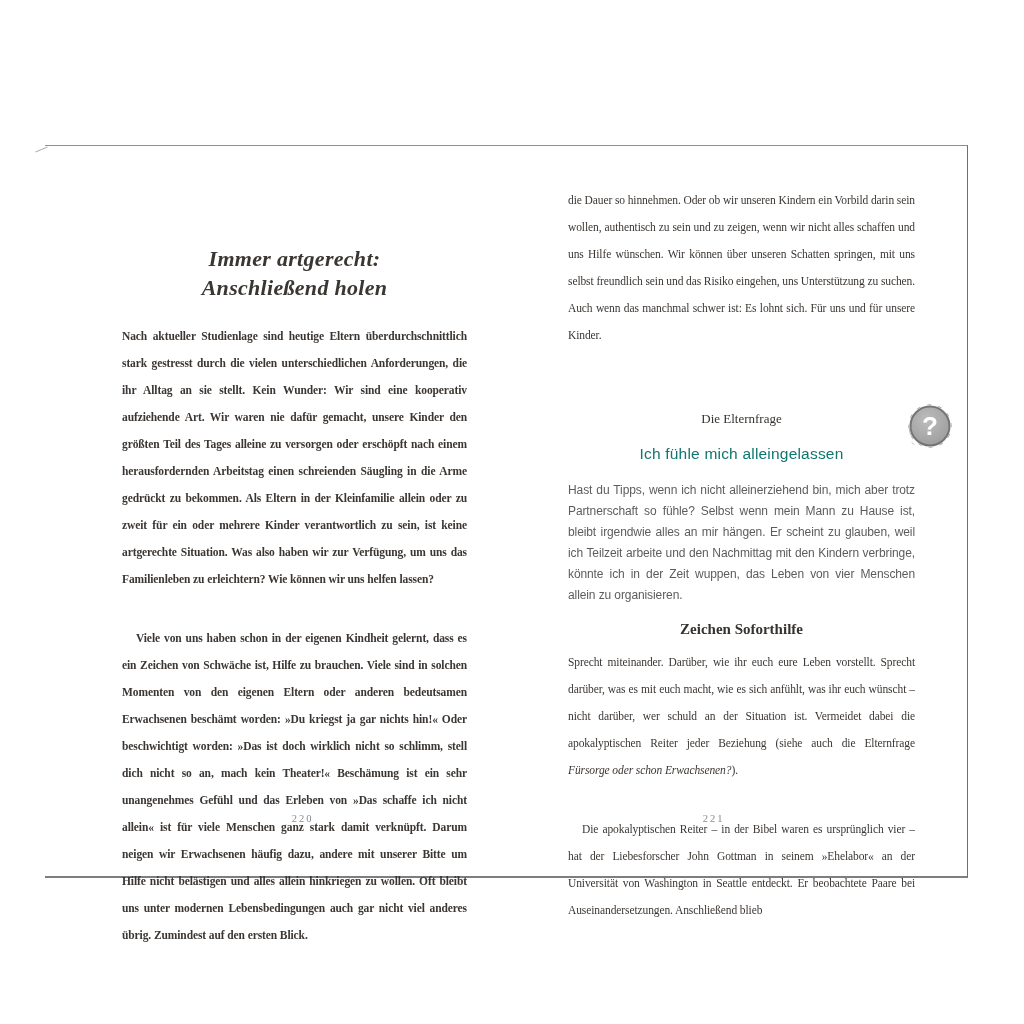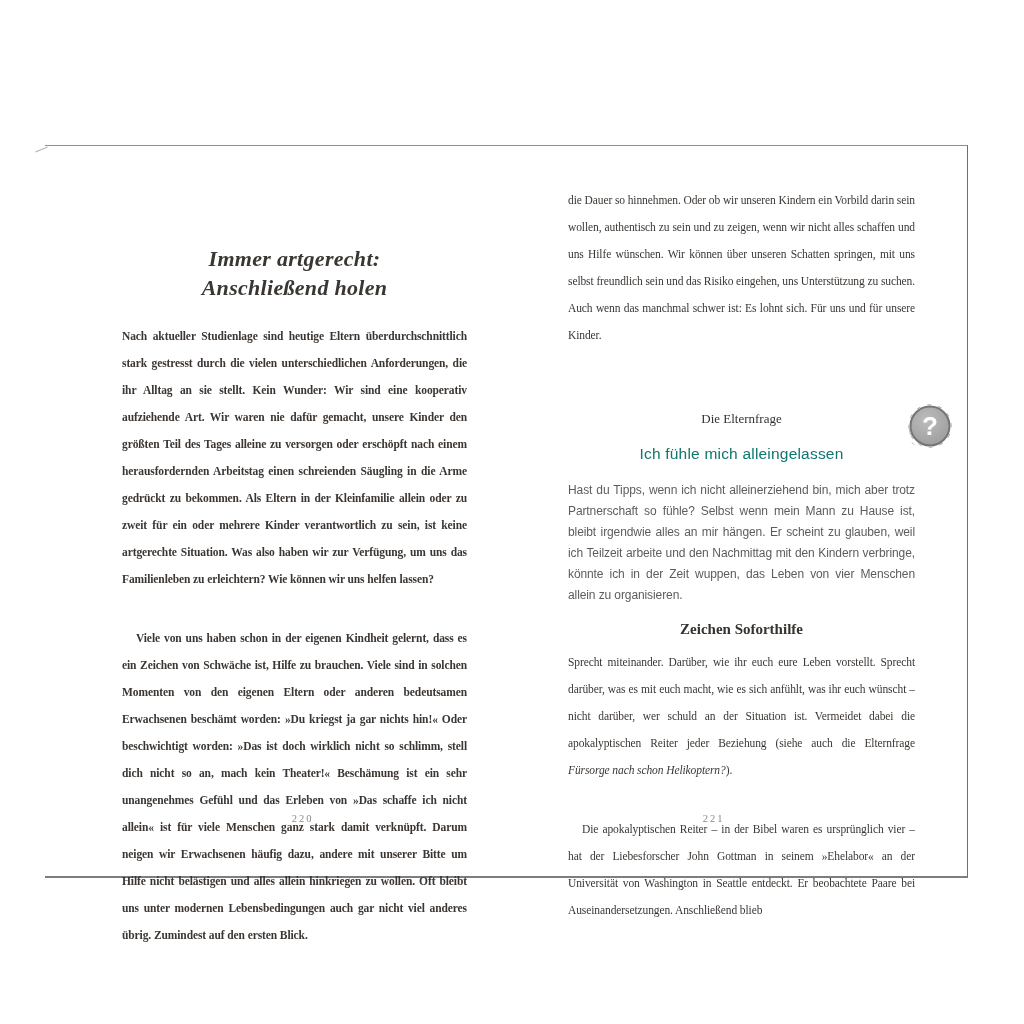--- a/index.html
+++ b/index.html
@@ -153,19 +153,19 @@
         <path d="M7 40.5 l2.2 2.2" fill="none" stroke="#adadad" stroke-width="1"></path>
         <text x="25" y="32.5" text-anchor="middle" font-family="Liberation Sans, DejaVu Sans, sans-serif" font-size="26" font-weight="bold" fill="#ffffff">?</text>
       </svg>
       <div class="question-block">
           <p class="para"><span>Hast du Tipps, wenn ich nicht alleinerziehend bin, mich aber trotz Partnerschaft so fühle? Selbst wenn mein Mann zu Hause ist, bleibt irgendwie alles an mir hängen. Er scheint zu glauben, weil ich Teilzeit arbeite und den Nachmittag mit den Kindern verbringe, könnte ich in der Zeit wuppen, das Leben von vier Menschen allein zu organisieren.</span></p>
         </div>
     </div>
 
     <div class="soforthilfe-heading">Zeichen Soforthilfe</div>
     <div class="soforthilfe-body serif-flow">
-        <p class="para"><span>Sprecht miteinander. Darüber, wie ihr euch eure Leben vorstellt. Sprecht darüber, was es mit euch macht, wie es sich anfühlt, was ihr euch wünscht – nicht darüber, wer schuld an der Situation ist. Vermeidet dabei die apokalyptischen Reiter jeder Beziehung (siehe auch die Elternfrage </span><i>Fürsorge nach schon Helikoptern?</i><span>).</span></p>
+        <p class="para"><span>Sprecht miteinander. Darüber, wie ihr euch eure Leben vorstellt. Sprecht darüber, was es mit euch macht, wie es sich anfühlt, was ihr euch wünscht – nicht darüber, wer schuld an der Situation ist. Vermeidet dabei die apokalyptischen Reiter jeder Beziehung (siehe auch die Elternfrage </span><i>Fürsorge oder schon Erwachsenen?</i><span>).</span></p>
         <p class="para indent"><span>Die apokalyptischen Reiter – in der Bibel waren es ursprünglich vier – hat der Liebesforscher John Gottman in seinem »Ehelabor« an der Universität von Washington in Seattle entdeckt. Er beobachtete Paare bei Auseinandersetzungen. Anschließend blieb</span></p>
       </div>
 
     <div class="page-number">221</div>
   </div>
 </div>
 
 </body></html>

